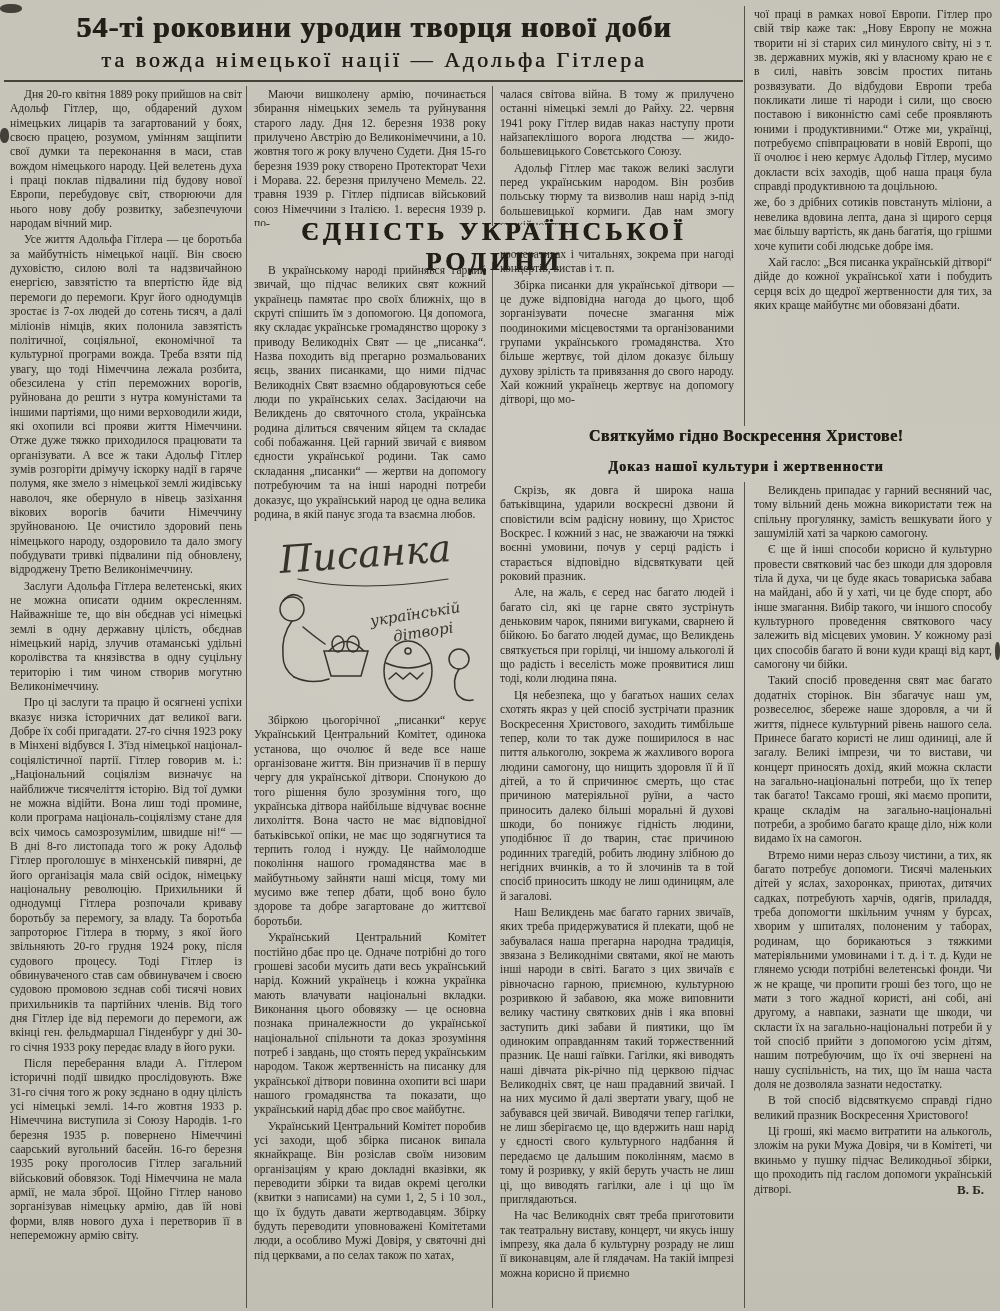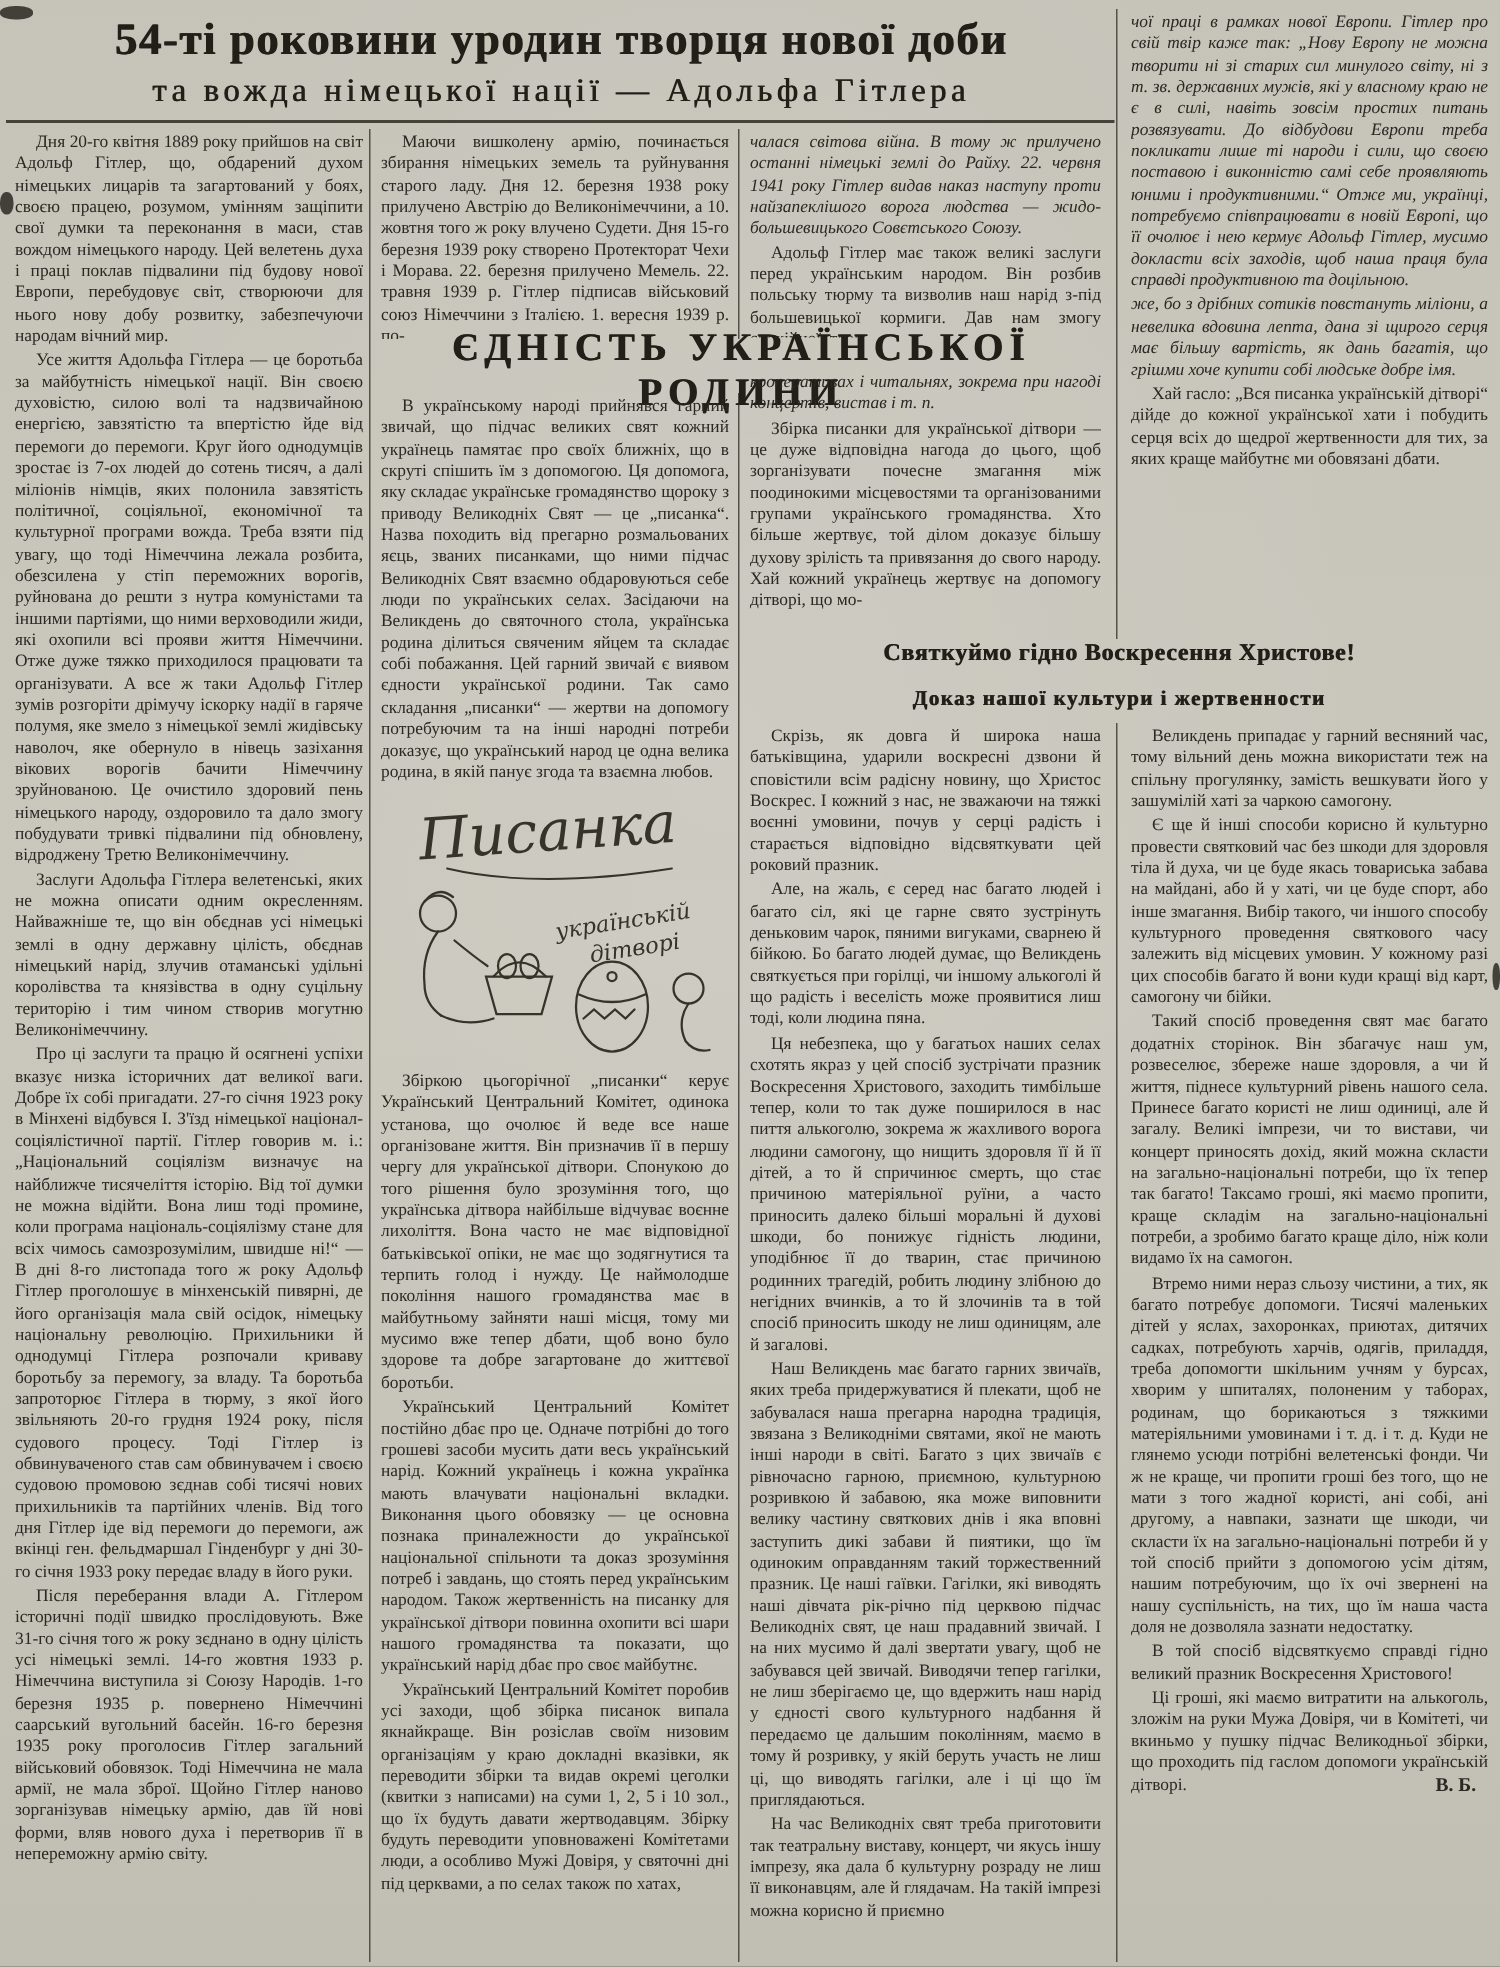--- a/index.html
+++ b/index.html
@@ -16,21 +16,21 @@
     overflow: hidden;
     padding-left: 13px;
   }
   .masthead { position: absolute; left: 6px; top: 10px; width: 736px; text-align: center; color: #221f19; }
   .masthead .l1 { font-size: 30px; font-weight: bold; letter-spacing: 1px; line-height: 34px; text-shadow: 0.6px 0 currentColor; }
   .masthead .l2 { font-size: 22px; font-weight: normal; letter-spacing: 3px; line-height: 26px; margin-top: 3px; text-shadow: 0.5px 0 currentColor; }
   .rule-h { position: absolute; background: #45423a; height: 2px; }
   .rule-v { position: absolute; background: #55514a; width: 1px; }
   .col { position: absolute; font-size: 11.6px; line-height: 14.35px; text-align: justify; overflow: hidden; }
   .col p { margin: 0 0 2px; text-indent: 14px; }
-  .col p.noindent { text-indent: 0; font-style: italic; }
+  .col p.noindent { text-indent: 0; }
   .headline2 { position: absolute; text-align: center; font-weight: bold; color: #221f19; text-shadow: 0.5px 0 currentColor; }
   #ednist  { left: 252px; top: 217px; width: 484px; font-size: 26px; letter-spacing: 4px; }
   #svjat-h { left: 498px; top: 427px; width: 496px; font-size: 16px; letter-spacing: 0.5px; }
   #svjat-s { left: 498px; top: 459px; width: 496px; font-size: 14px; letter-spacing: 1px; }
   #col1    { left: 10px;  top: 88px;  width: 232px; height: 1218px; }
   #col2-top{ left: 254px; top: 88px;  width: 232px; height: 138px; }
   #col3-top{ left: 500px; top: 88px;  width: 234px; height: 137px; }
   #col4-top{ left: 754px; top: 8px;   width: 238px; height: 420px; }
   #col2-a  { left: 254px; top: 264px; width: 232px; height: 261px; }
   #illo    { left: 258px; top: 527px; width: 224px; height: 184px; }

